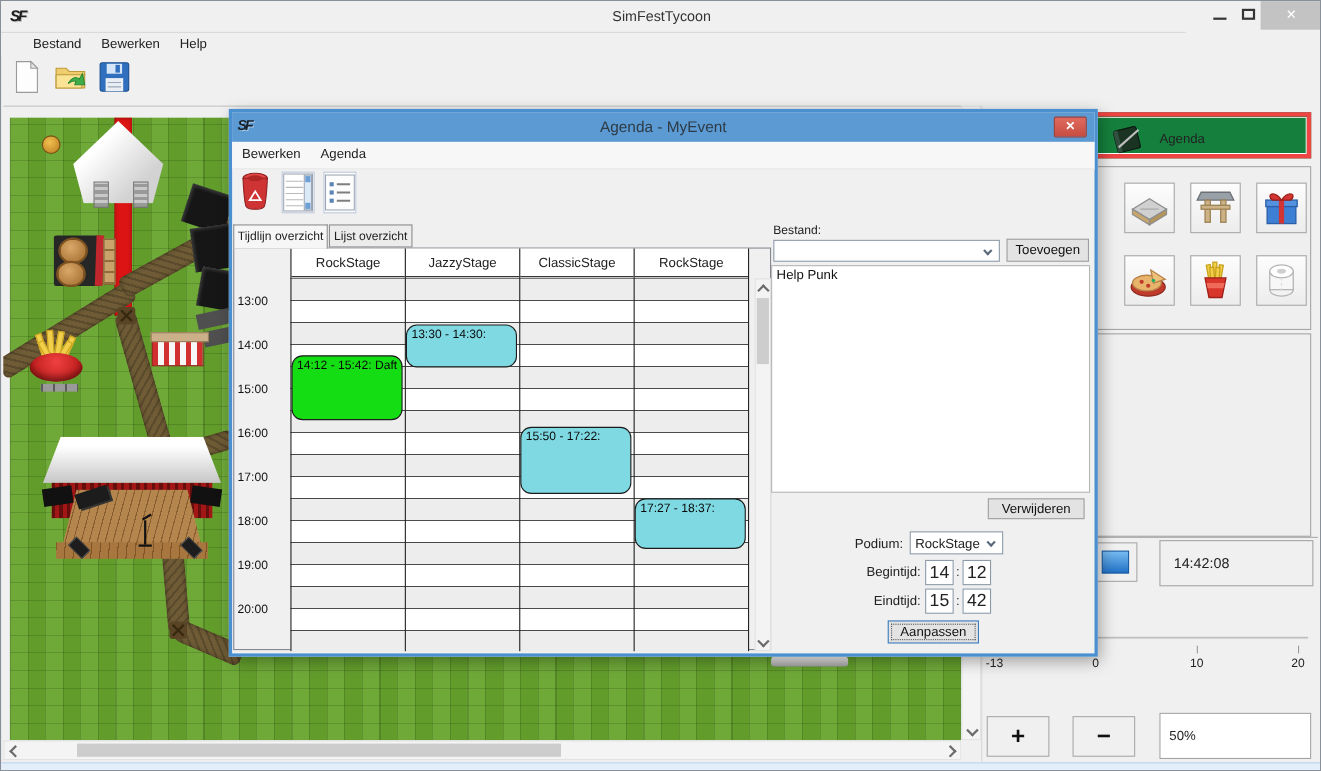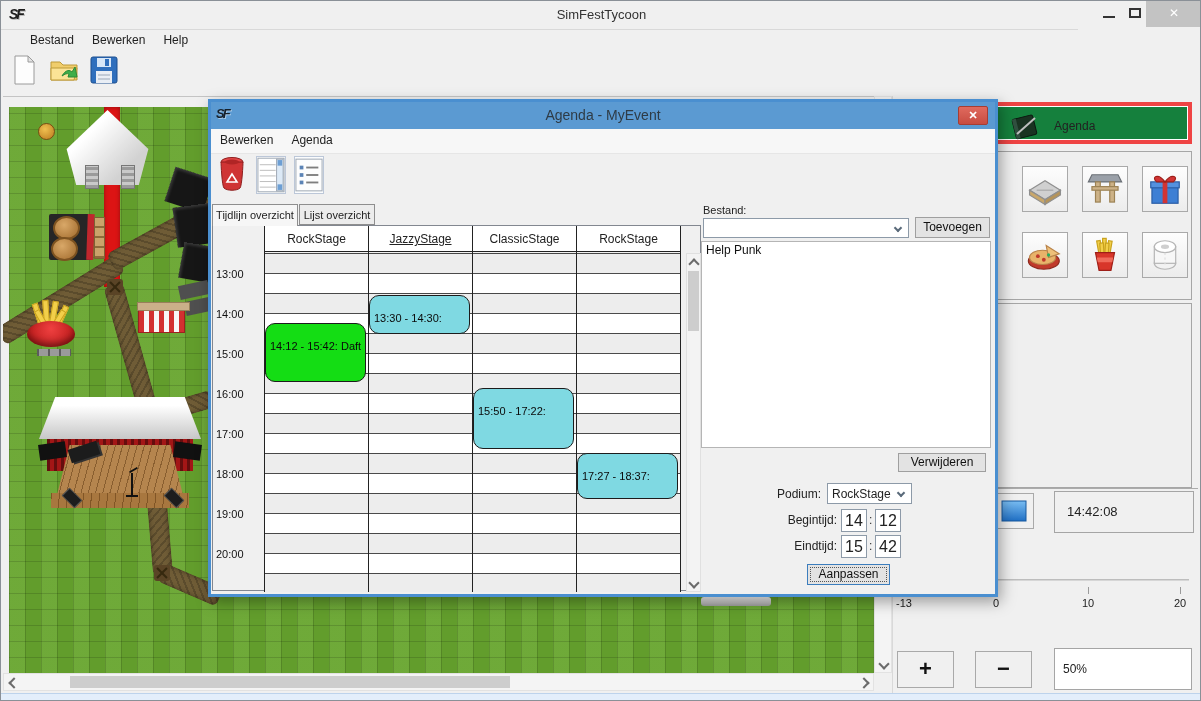--- a/index.html
+++ b/index.html
@@ -140,21 +140,21 @@
 
   #sched{position:absolute;left:1px;top:123px;width:489px;height:366px;border:1px solid #828790;background:#f0f0f0;}
   .col-header{position:absolute;top:0;height:26px;background:#fff;font-size:12px;text-align:center;line-height:26px;border-bottom:1px solid #222;}
   #grid-rows{position:absolute;top:27px;height:339px;
     background-image:
       repeating-linear-gradient(180deg, rgba(30,30,30,.8) 0 1px, transparent 1px 20px),
       repeating-linear-gradient(180deg, #ededed 0 20px, #ffffff 20px 40px);}
   .vline{position:absolute;top:0;width:1px;height:366px;background:#222;}
   .time-label{position:absolute;left:3px;font-size:11px;color:#111;}
   .event{position:absolute;border:1px solid #1c1c1c;border-radius:10px;font-size:11px;
-    padding:16px 0 0 4px;overflow:hidden;white-space:nowrap;color:#0a0a0a;}
+    padding:2px 0 0 4px;overflow:hidden;white-space:nowrap;color:#0a0a0a;}
   #sched-sb{position:absolute;left:473px;top:27px;width:15px;height:339px;background:#f3f3f3;border:1px solid #e0e0e0;}
 
   
   .dlabel{position:absolute;font-size:11px;color:#222;}
   .combo{position:absolute;background:#fff;border:1px solid #8d9aa8;font-size:11px;padding:3px 4px;}
   .combo .chev{right:7px;top:6px;border-color:#5a6a7a;}
   .btn{position:absolute;background:#e3e3e3;border:1px solid #9f9f9f;font-size:12px;text-align:center;color:#111;}
   #artist-list{position:absolute;left:490px;top:139px;width:290px;height:207px;background:#fff;border:1px solid #b5b5b5;}
   .list-item{font-size:12px;padding:1px 4px;color:#111;}
   .numbox{position:absolute;width:26px;height:23px;background:#fff;border:1px solid #8d9aa8;
@@ -415,21 +415,21 @@
       </div>
     <div id="tabbar" data-interactable="false">
         <div class="tab active" data-interactable="true" style="left: 0px; width: 86px;">Tijdlijn overzicht</div>
         <div class="tab" data-interactable="true" style="left: 87px; width: 76px;">Lijst overzicht</div>
       </div>
 
     <div id="sched" data-interactable="false">
       <div id="grid-rows" data-interactable="true" style="left:51px;width:416px;"></div>
       <div id="sched-headers">
           <div class="col-header" data-interactable="false" style="left: 52px; width: 103px;">RockStage</div>
-          <div class="col-header" data-interactable="false" style="left: 156px; width: 103px; text-decoration: underline;">JazzyStage</div>
+          <div class="col-header" data-interactable="false" style="left: 156px; width: 103px;">JazzyStage</div>
           <div class="col-header" data-interactable="false" style="left: 260px; width: 103px;">ClassicStage</div>
           <div class="col-header" data-interactable="false" style="left: 364px; width: 103px;">RockStage</div>
           <div class="vline" data-interactable="false" style="left: 51px;"></div>
           <div class="vline" data-interactable="false" style="left: 155px;"></div>
           <div class="vline" data-interactable="false" style="left: 259px;"></div>
           <div class="vline" data-interactable="false" style="left: 363px;"></div>
           <div class="vline" data-interactable="false" style="left: 467px;"></div>
         </div>
       <div id="sched-times">
           <div class="time-label" data-interactable="false" style="top: 42px;">13:00</div>

